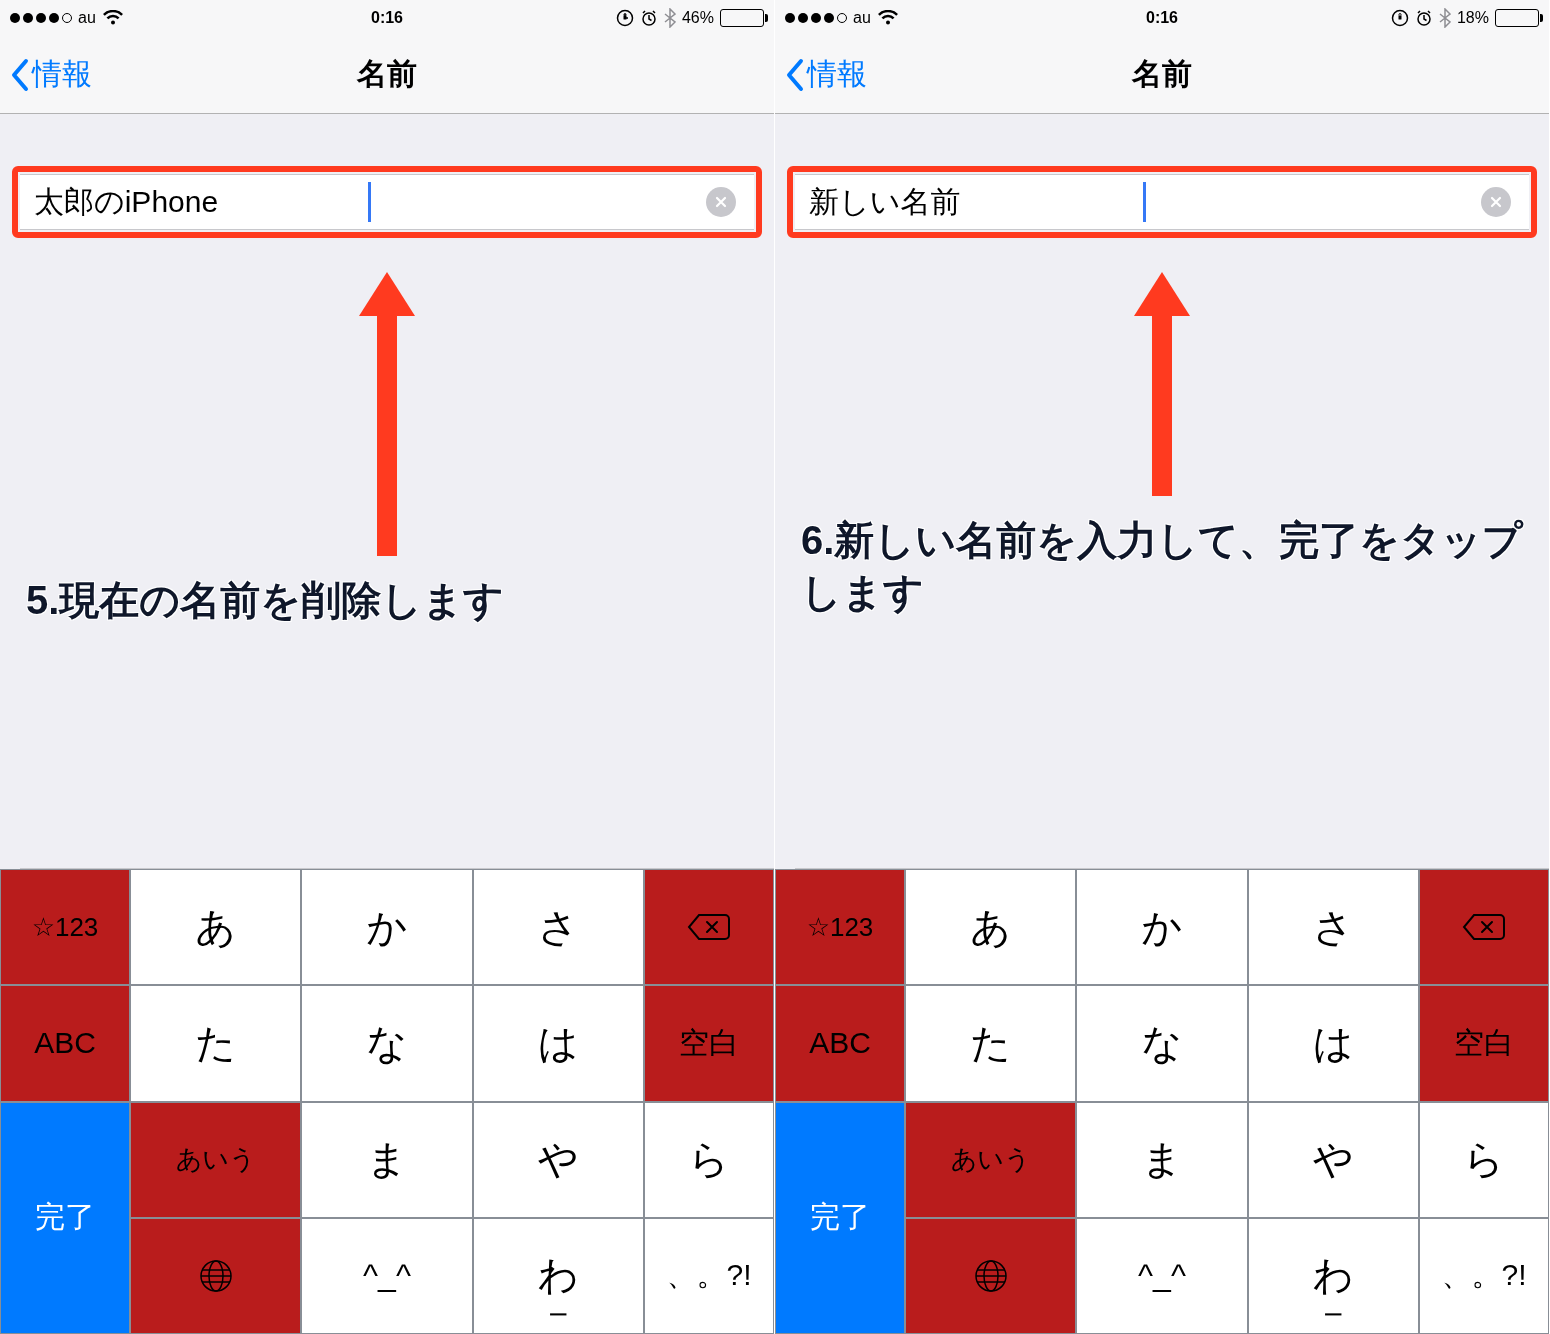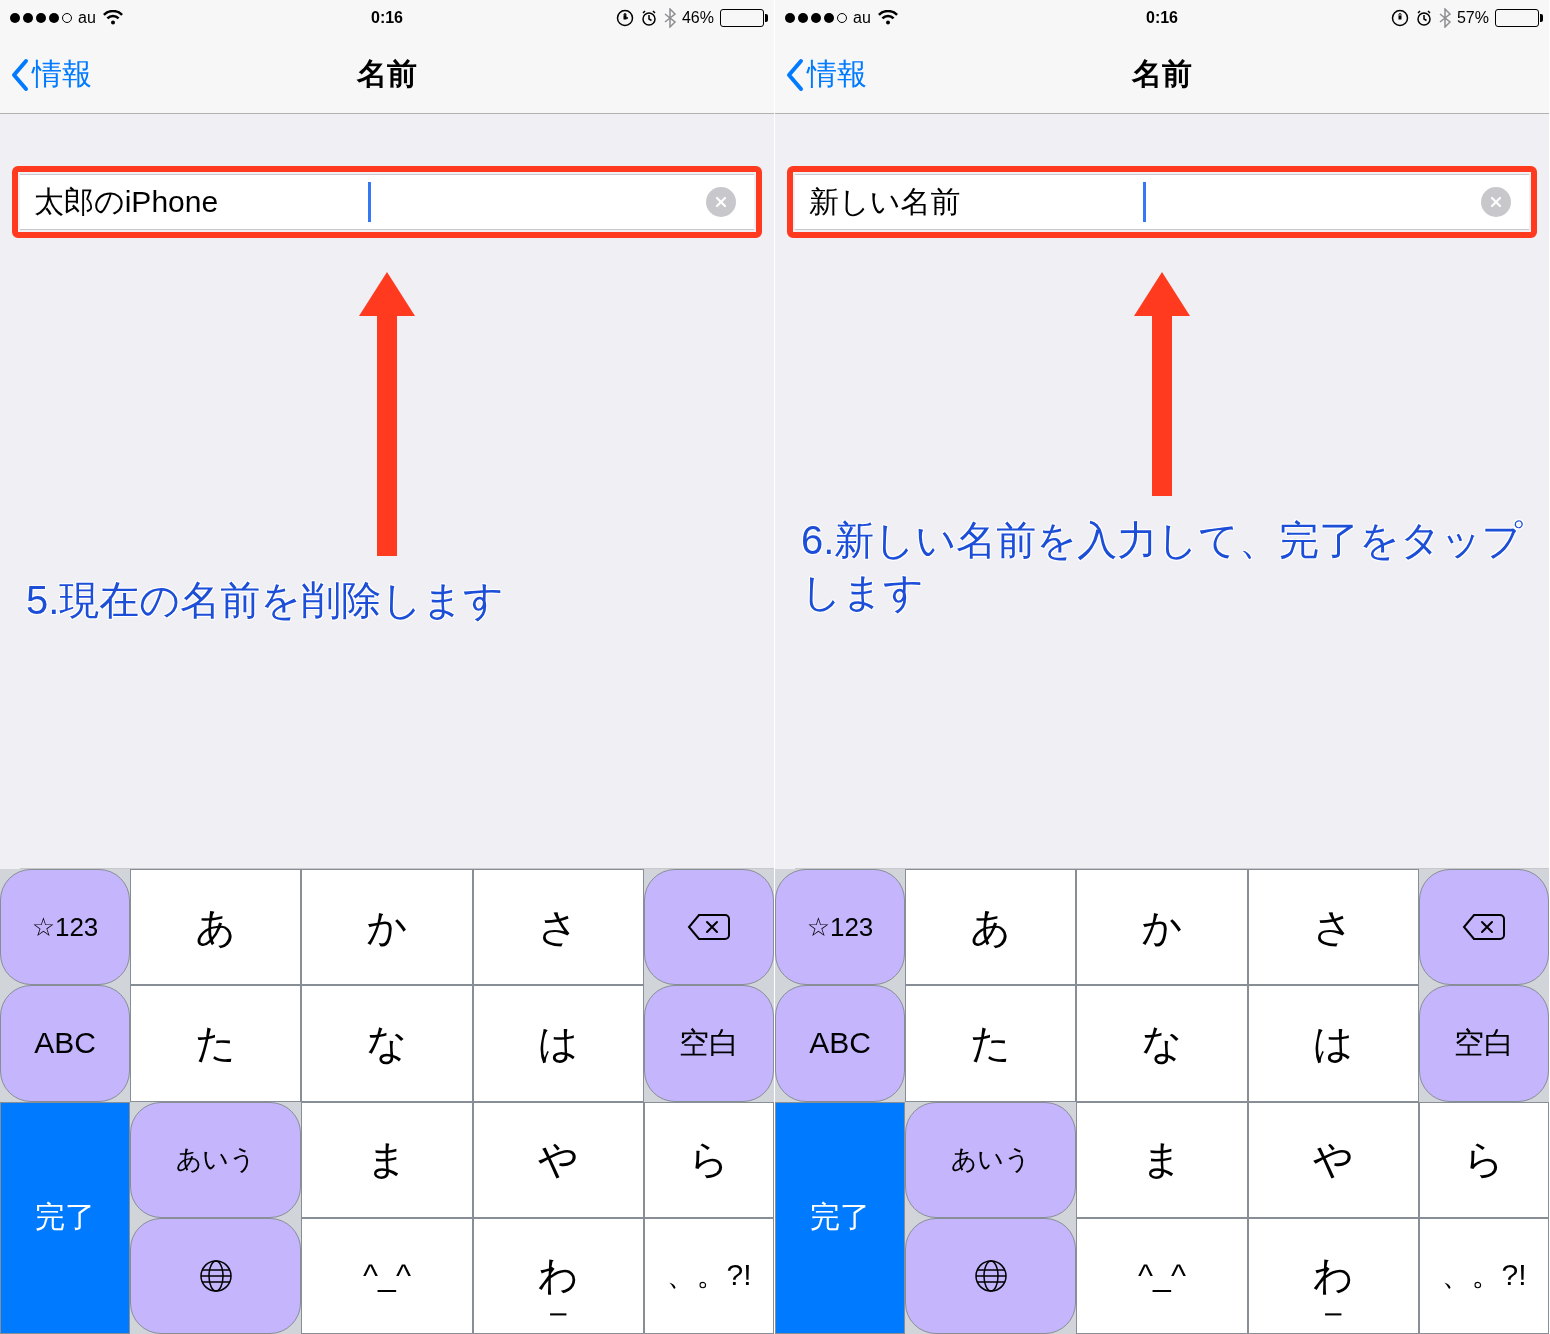--- a/index.html
+++ b/index.html
@@ -124,23 +124,23 @@
     width: 0; height: 0;
     border-left: 28px solid transparent;
     border-right: 28px solid transparent;
     border-bottom: 44px solid #ff3a1f;
   }
   .arrow-shaft {
     width: 20px; background: #ff3a1f;
   }
   .annotation-text {
     position: absolute;
-    color: #1d4ed8;
+    color: #0f172a;
     font-size: 40px;
-    font-weight: 400;
+    font-weight: 700;
     text-shadow: 0 0 2px #fff, 0 0 2px #fff, 1px 1px 0 #fff, -1px -1px 0 #fff, 1px -1px 0 #fff, -1px 1px 0 #fff;
     line-height: 1.3;
   }
   .ann-left { left: 26px; top: 460px; right: 26px; }
   .ann-right { left: 26px; top: 400px; right: 26px; }
 
   
   .content-bottom-line {
     position: absolute; bottom: 0; left: 20px; right: 0; height: 1px; background: #c8c8cc;
   }
@@ -155,21 +155,21 @@
     gap: 0;
   }
   .key {
     background: #fff;
     border: 0.5px solid #888e96;
     display: flex; align-items: center; justify-content: center;
     font-size: 40px; color: #000;
     cursor: pointer;
     user-select: none;
   }
-  .key.func { background: #c4b5fd; font-size: 30px; border-radius: 31px; }
+  .key.func { background: #b91c1c; font-size: 30px; }
   .key.func.small { font-size: 26px; }
   .key.done {
     background: #007aff; color: #fff; font-size: 30px;
     grid-row: 3 / span 2;
   }
   .key.backspace svg, .key.globe svg { display: block; }
   .key.kana { position: relative; }
 </style>
 </head>
 <body>
@@ -326,21 +326,21 @@
         <svg width="18" height="18" viewBox="0 0 18 18">
             <circle cx="9" cy="10" r="6" fill="none" stroke="#000" stroke-width="1.5"></circle>
             <path d="M9 6v4l2.5 1.5M3 4l2-2M15 4l-2-2" stroke="#000" stroke-width="1.5" fill="none"></path>
           </svg>
       </span>
       <span class="bt-icon">
         <svg width="12" height="20" viewBox="0 0 12 20">
             <path d="M6 1v18l5-5-5-4 5-4-5-5zM1 6l10 8M1 14l10-8" stroke="#8e8e93" stroke-width="1.5" fill="none"></path>
           </svg>
       </span>
-      <span>57%</span>
+      <span>18%</span>
       <span class="battery">
         <span class="battery-fill" style="width:45%"></span>
       </span>
     </div>
   </div>
 
   <div class="nav-header">
     <div class="back-btn">
       <span class="back-chevron">
         <svg width="22" height="36" viewBox="0 0 22 36">

